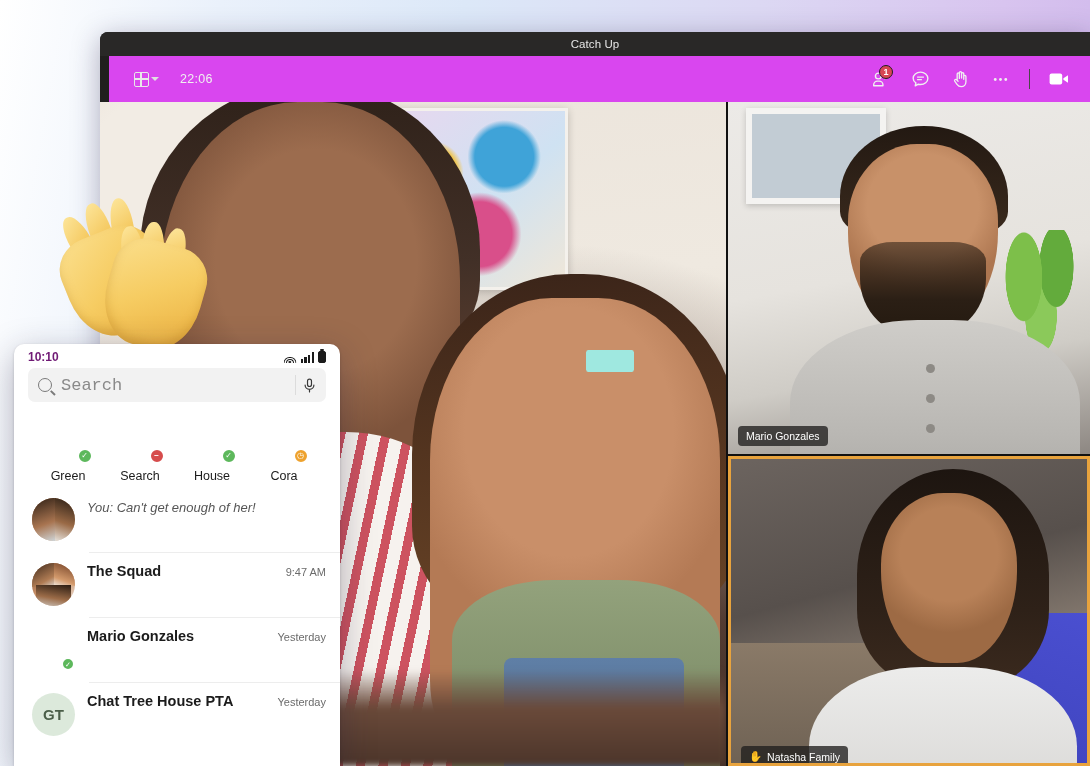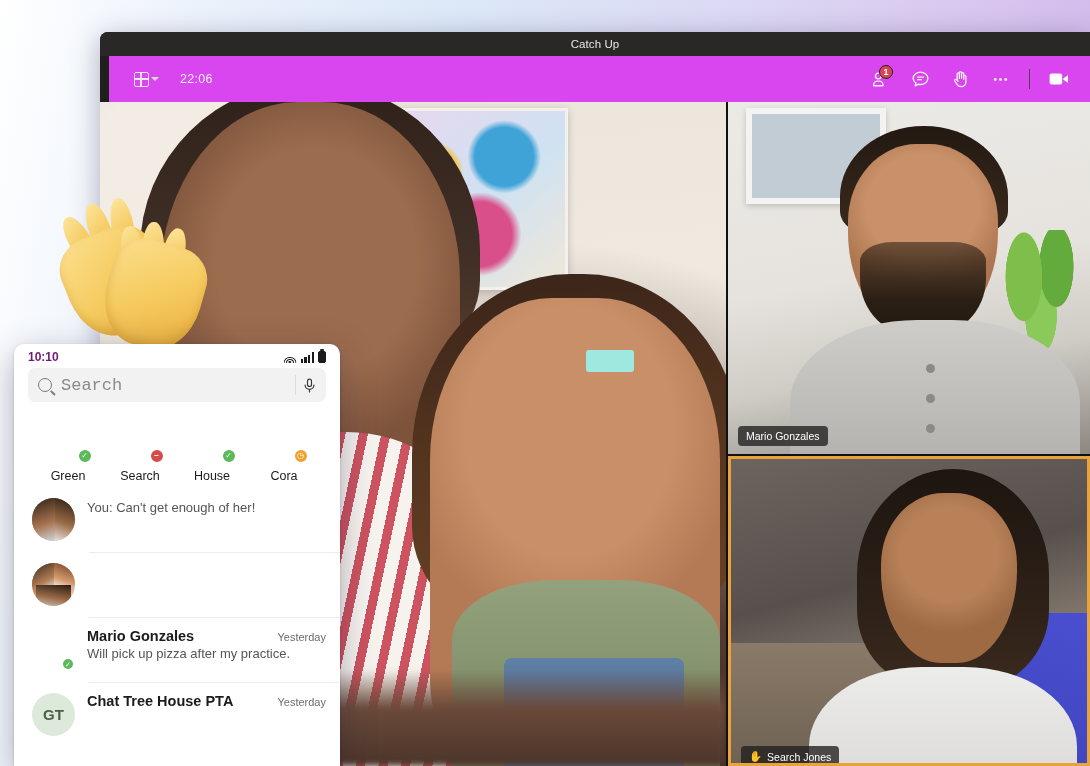--- a/index.html
+++ b/index.html
@@ -340,21 +340,21 @@
   }
   .chat-item + .chat-item::before {
     content:''; position:absolute; left:75px; right:0; top:0; height:1px; background:#ededed;
   }
   .ci-av { width:43px;height:43px;border-radius:50%;flex:none;position:relative;overflow:hidden;}
   .ci-av-outer{width:43px;height:43px;flex:none;position:relative;}
   .ci-body{flex:1; min-width:0;}
   .ci-top{display:flex;align-items:baseline;}
   .ci-name{font-size:14.5px;font-weight:bold;color:#1b1b1b;}
   .ci-time{margin-left:auto;font-size:11px;color:#6b6b6b;padding-left:8px;white-space:nowrap;}
-  .ci-prev{font-size:13px;color:#555;margin-top:2px;white-space:nowrap;overflow:hidden;text-overflow:ellipsis;}
+  .ci-prev{font-size:13px;color:#555;margin-top:2px;white-space:nowrap;overflow:hidden;text-overflow:ellipsis;font-style:italic;}
   .initials{
     width:43px;height:43px;border-radius:50%;
     background:#DCE9DB;color:#4a5e48;
     display:flex;align-items:center;justify-content:center;
     font-size:15px;font-weight:bold;
   }
   
   .grp{position:absolute;inset:0;border-radius:50%;overflow:hidden;}
   .grp i{position:absolute;display:block;}
 </style>
@@ -457,21 +457,21 @@
       <div class="rtile" id="tile-natasha">
         <div class="ph bg-natasha">
           <div class="nat-floor"></div>
           <div class="nat-blue"></div>
           <div class="nat-hair"></div>
           <div class="nat-head"></div>
           <div class="nat-shirt"></div>
         </div>
         <div class="name-pill">
           <span>✋</span>
-          <span>Search Jones</span>
+          <span>Natasha Family</span>
         </div>
       </div>
 
     </div>
   </div>
 </div>
 
 <div id="clap-reaction">
   <span class="fngr" style="left:10px;top:18px;width:22px;height:58px;transform:rotate(-30deg);"></span>
   <span class="fngr" style="left:30px;top:6px;width:22px;height:62px;transform:rotate(-20deg);"></span>
@@ -585,36 +585,39 @@
     <div class="chat-item">
       <span class="ci-av-outer">
         <span class="grp">
           <i style="left:0;top:0;width:100%;height:100%;background:linear-gradient(150deg,#7a4b2e 0%,#c99068 50%,#efe9e2 100%);"></i>
           <i style="left:0;top:0;width:52%;height:56%;background:linear-gradient(150deg,#3a2619 0%,#b07c54 70%,#dcd6cf 100%);"></i>
           <i style="right:0;top:0;width:50%;height:54%;background:linear-gradient(200deg,#6d3c22 0%,#d39a6c 70%,#f0e8de 100%);"></i>
           <i style="left:10%;bottom:0;width:80%;height:48%;background:linear-gradient(190deg,#2a1c12 0%,#9c6c48 60%,#cbc4bd 100%);"></i>
         </span>
       </span>
       <span class="ci-body">
+        <span class="ci-top">
+          <span class="ci-name">The Squad</span>
+          <span class="ci-time">9:47 AM</span>
+        </span>
       </span>
     </div>
 
     <div class="chat-item">
       <span class="ci-av-outer">
         <span class="ci-av" style="background:radial-gradient(circle at 50% 40%,#c18a5f 0 36%,transparent 38%),linear-gradient(160deg,#2a1d14 0%,#4f3826 34%,#e9e6e2 100%);"></span>
         <span class="presence p-available" style="width:14px;height:14px;right:0;bottom:0;">
           <span class="p-glyph" style="font-size:7px;">✓</span>
         </span>
       </span>
       <span class="ci-body">
         <span class="ci-top">
           <span class="ci-name">Mario Gonzales</span>
           <span class="ci-time">Yesterday</span>
         </span>
-        <div class="ci-prev">Will pick up pizza after my practice.</div>
       </span>
     </div>
 
     <div class="chat-item">
       <span class="ci-av-outer">
         <span class="initials">GT</span>
       </span>
       <span class="ci-body">
         <span class="ci-top">
           <span class="ci-name">Chat Tree House PTA</span>

